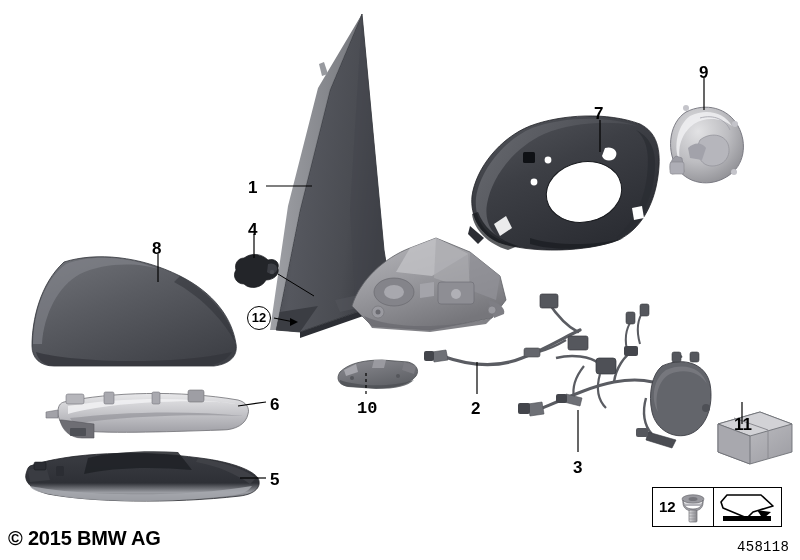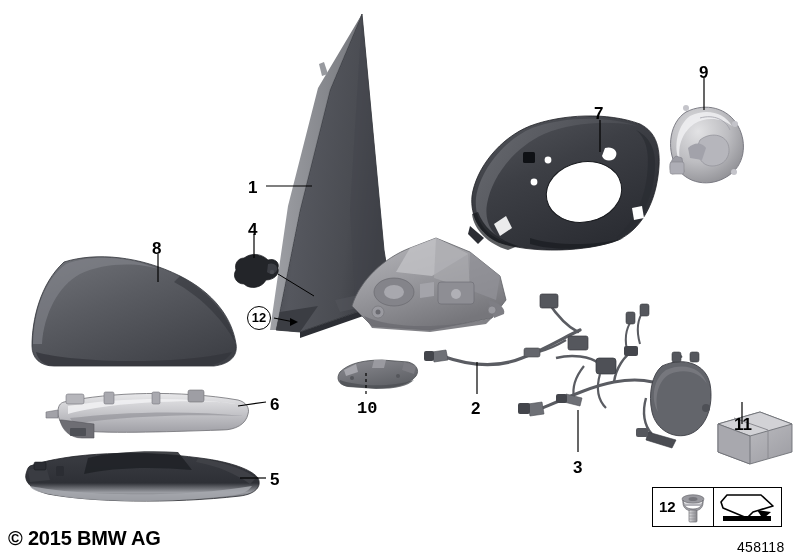--- a/index.html
+++ b/index.html
@@ -55,21 +55,21 @@
     font-family: "Liberation Sans", sans-serif;
     font-weight: bold;
     font-size: 20px;
     color: #000;
     letter-spacing: -0.2px;
   }
   #partnumber {
     position: absolute;
     left: 737px;
     top: 539px;
-    font-family: Liberation Sans, sans-serif;
+    font-family: Liberation Mono, monospace;
     font-size: 14px;
     color: #000;
     letter-spacing: 0.3px;
   }
   #legend {
     position: absolute;
     left: 652px;
     top: 487px;
     width: 130px;
     height: 40px;

